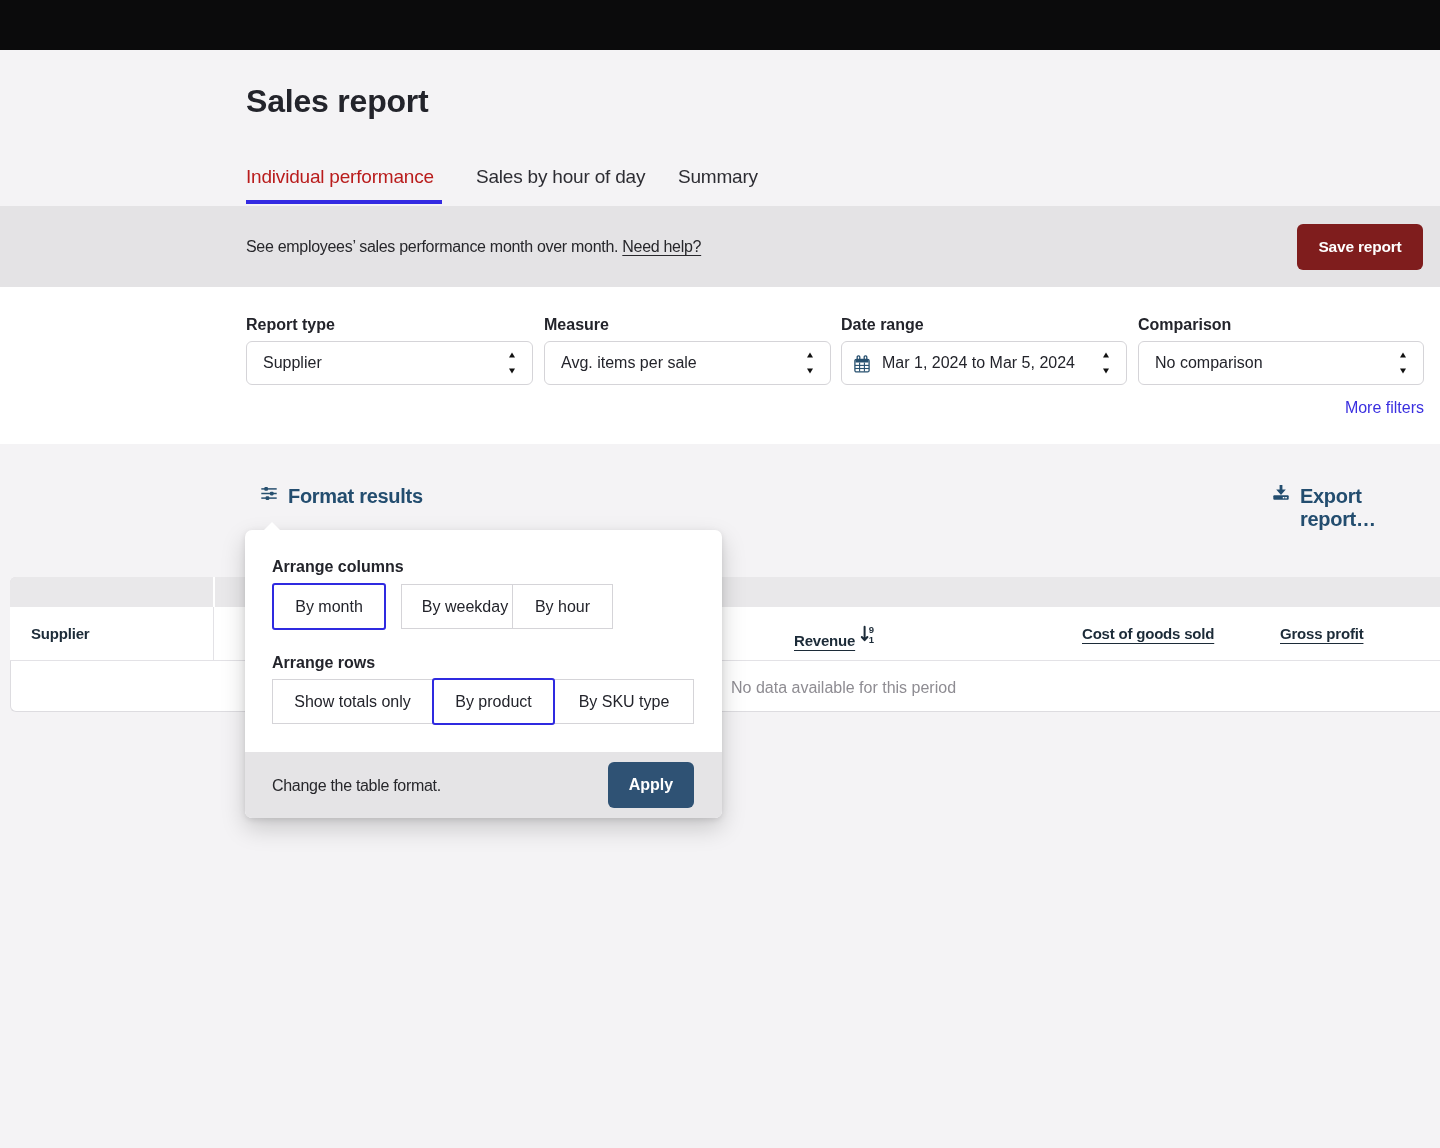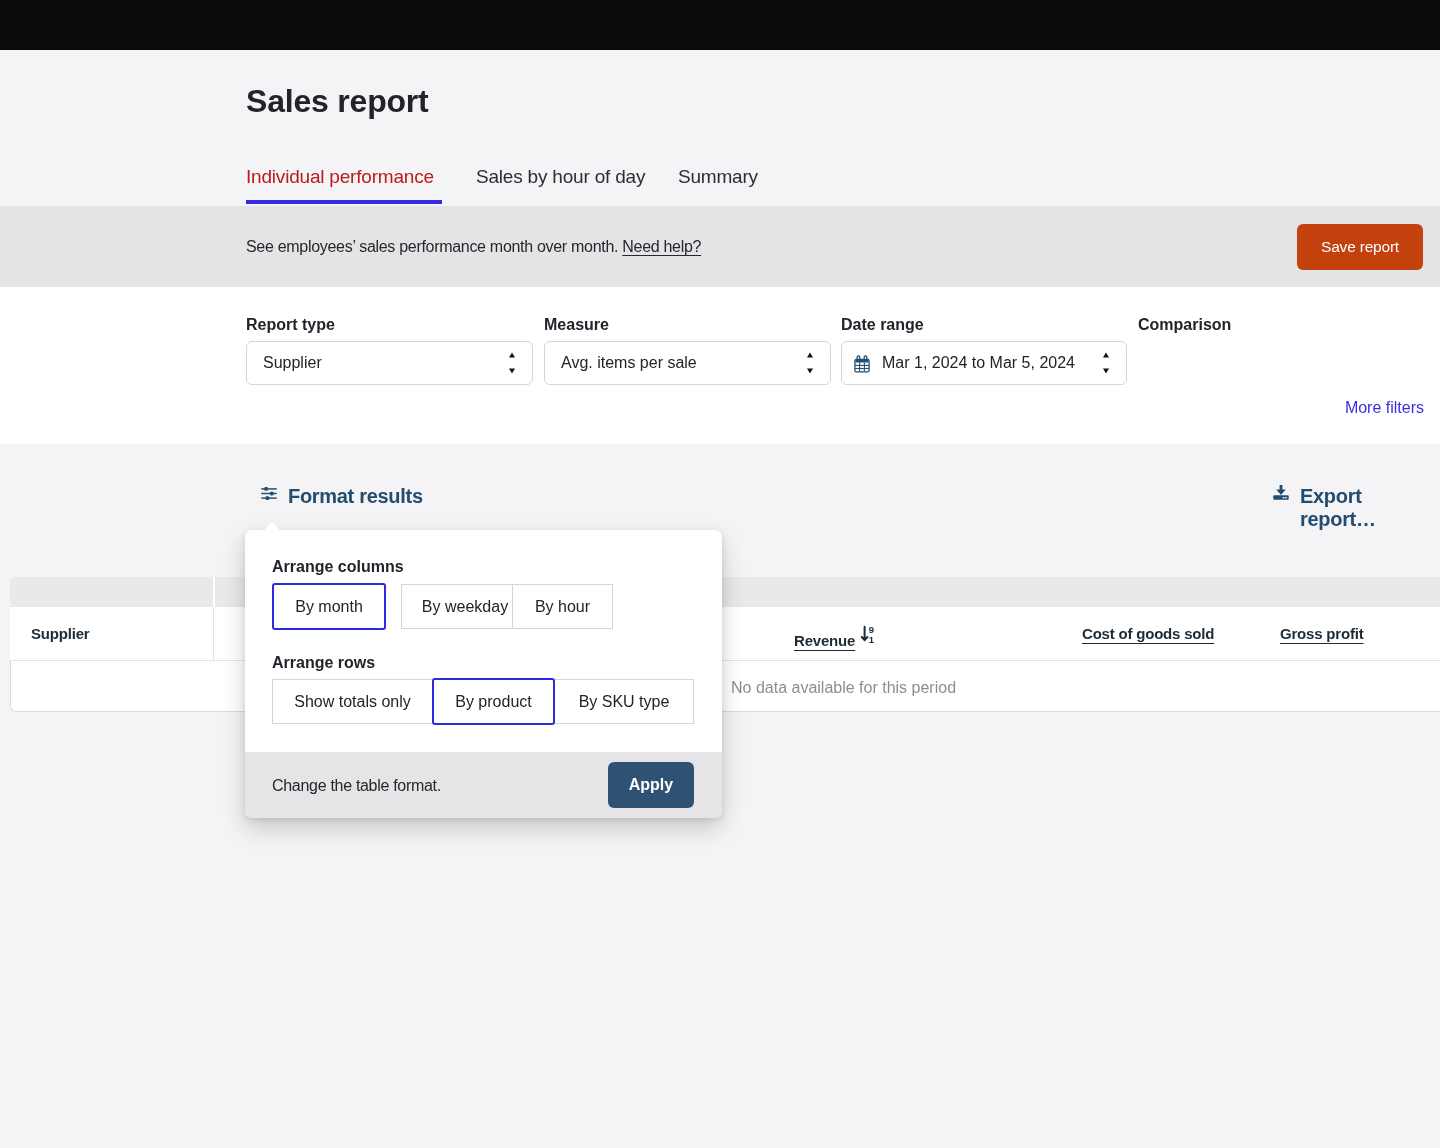--- a/index.html
+++ b/index.html
@@ -7,21 +7,21 @@
   #frame { position:relative; width:1440px; height:1148px; background:#f4f3f5; overflow:hidden; }
   .abs { position:absolute; }
   .topbar { left:0; top:0; width:1440px; height:50px; background:#0b0b0c; }
   .title { left:246px; top:83px; font-size:32px; font-weight:bold; color:#23242b; letter-spacing:-0.2px; }
   .tab { top:166px; font-size:19px; color:#2d2d33; letter-spacing:-0.2px; }
   .tab.active { color:#b91c1c; }
   .tabline { left:246px; top:200px; width:196px; height:4px; background:#342be2; }
   .banner { left:0; top:206px; width:1440px; height:81px; background:#e4e3e5; }
   .bannertext { left:246px; top:238px; font-size:16px; color:#27272b; letter-spacing:-0.3px; }
   .bannertext u { text-underline-offset:3px; }
-  .savebtn { left:1297px; top:224px; width:126px; height:46px; background:#c2410c; border-radius:6px; color:#fff; font-size:15.5px; font-weight:normal; display:flex; align-items:center; justify-content:center; letter-spacing:-0.2px; }
+  .savebtn { left:1297px; top:224px; width:126px; height:46px; background:#7f1d1d; border-radius:6px; color:#fff; font-size:15.5px; font-weight:bold; display:flex; align-items:center; justify-content:center; letter-spacing:-0.2px; }
   .filterpanel { left:0; top:287px; width:1440px; height:157px; background:#fff; }
   .flabel { top:316px; font-size:16px; font-weight:bold; color:#23242b; }
   .fsel { top:341px; height:44px; background:#fff; border:1px solid #d5d4d8; border-radius:6px; display:flex; align-items:center; padding-left:16px; font-size:16px; color:#23242b; }
   .spin { position:absolute; right:16px; top:50%; transform:translateY(-50%); width:7px; height:21px; }
   .spin:before { content:""; position:absolute; left:0; top:0; border-left:3.5px solid transparent; border-right:3.5px solid transparent; border-bottom:5px solid #111; }
   .spin:after { content:""; position:absolute; left:0; bottom:0; border-left:3.5px solid transparent; border-right:3.5px solid transparent; border-top:5px solid #111; }
   .morefilters { top:399px; right:16px; font-size:16px; color:#3a2fe0; }
   .navy { color:#234d6f; font-weight:bold; font-size:20px; letter-spacing:-0.3px; }
   
   .tablewrap { left:10px; top:577px; width:1430px; height:135px; background:#fff; border:1px solid #dddce0; border-right:none; border-radius:6px 0 0 6px; }
@@ -68,20 +68,21 @@
         <rect x="10.2" y="0.8" width="2.6" height="4" rx="1.1" fill="none" stroke="#27506f" stroke-width="1.3"></rect>
         <rect x="0.9" y="4.3" width="14.2" height="12.6" rx="1.5" fill="none" stroke="#27506f" stroke-width="1.3"></rect>
         <rect x="1.5" y="4.9" width="13" height="2.6" fill="#27506f"></rect>
         <g stroke="#27506f" stroke-width="1.1">
           <line x1="1" y1="10.4" x2="15" y2="10.4"></line>
           <line x1="1" y1="13.5" x2="15" y2="13.5"></line>
           <line x1="5.6" y1="7.5" x2="5.6" y2="16.6"></line>
           <line x1="10.4" y1="7.5" x2="10.4" y2="16.6"></line>
         </g>
       </svg>Mar 1, 2024 to Mar 5, 2024<span class="spin"></span></div>
+  <div class="abs fsel" style="left:1138px; width:286px;">No comparison<span class="spin"></span></div>
   <div class="abs morefilters">More filters</div>
 
   <div class="abs navy" style="left:288px; top:485px;">Format results</div>
   <svg class="abs" style="left:261px; top:487px;" width="16" height="13" viewBox="0 0 16 13">
       <g stroke="#27506f" stroke-width="1.5">
         <line x1="0.3" y1="1.9" x2="15.7" y2="1.9"></line>
         <line x1="0.3" y1="6.5" x2="15.7" y2="6.5"></line>
         <line x1="0.3" y1="11.1" x2="15.7" y2="11.1"></line>
       </g>
       <rect x="3.3" y="0.1" width="3.7" height="3.7" rx="1.1" fill="#27506f"></rect>

